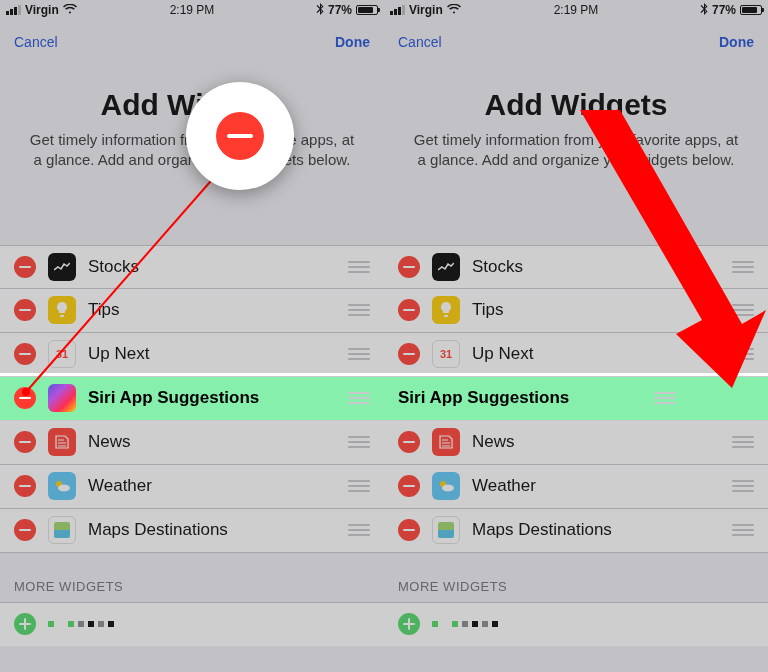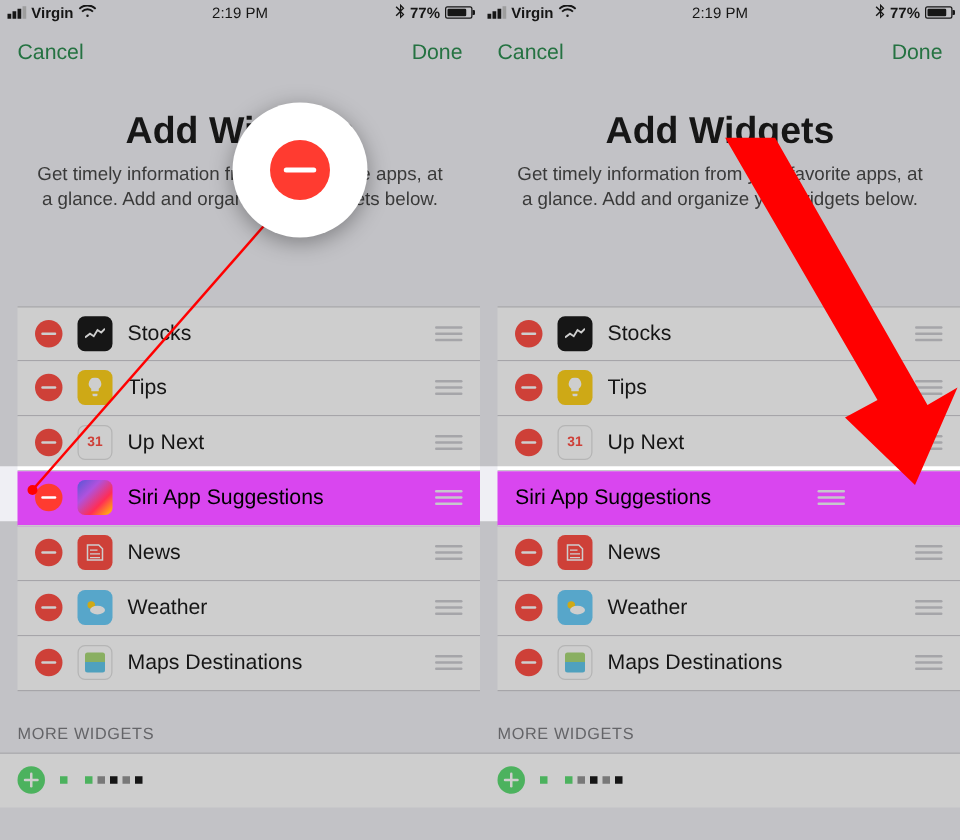--- a/index.html
+++ b/index.html
@@ -50,41 +50,40 @@
   .battery::after{content:"";position:absolute;right:-3px;top:2px;width:2px;height:4px;background:#000;border-radius:0 1px 1px 0;}
   .battery-fill{position:absolute;left:1px;top:1px;bottom:1px;width:77%;background:#000;border-radius:1px;}
   
   .nav {
     height: 44px;
     display:flex;
     align-items:center;
     justify-content:space-between;
     padding: 0 14px;
   }
-  .navlink { color:#15803d; font-size:17px; }
-  .navlink.done { font-weight:400; }
+  .navlink { color:#1d4ed8; font-size:14px; }
+  .navlink.done { font-weight:700; }
   
   .header {
     text-align:center;
     padding: 24px 24px 24px;
   }
   .header h1 { font-size:30px; font-weight:700; color:#000; margin-bottom:8px;}
   .header p { font-size:15px; color:#333; line-height:1.35;}
   
   .list { margin-top:50px; }
   .row {
     height:44px;
     background:#fff;
     border-bottom:1px solid #c8c7cc;
     display:flex;
     align-items:center;
     padding: 0 14px;
     gap:12px;
     position:relative;
-    margin-left:14px;
   }
   .row:first-child{ border-top:1px solid #c8c7cc;}
   .minus {
     width:22px;height:22px;border-radius:50%;
     background:#ff3b30; position:relative; flex:none;
   }
   .minus::after{
     content:""; position:absolute; left:5px; right:5px; top:50%;
     height:2px; background:#fff; transform:translateY(-50%); border-radius:1px;
   }
@@ -118,21 +117,21 @@
   .plus::after{top:5px;bottom:5px;left:50%;width:2px;transform:translateX(-50%);}
   .pixart{display:flex;gap:4px;}
   .pixart .px{width:6px;height:6px;}
   
   .dim{
     position:absolute;left:0;right:0;background:rgba(80,80,80,0.28);pointer-events:none;
   }
   .dim.top{top:0;height:373px;}
   .dim.bot{top:417px;bottom:0;}
   
-  .row.highlight{ background:#d946ef; z-index:4; position:relative;}
+  .row.highlight{ background:#86efac; z-index:4; position:relative;font-weight:bold;}
   
   .remove-btn{
     position:absolute; right:0; top:0; bottom:0;
     width:72px; background:#ff3b30; color:#fff;
     display:flex;align-items:center;justify-content:center;
     font-size:15px;
   }
   
   .magnify{
     position:absolute;

